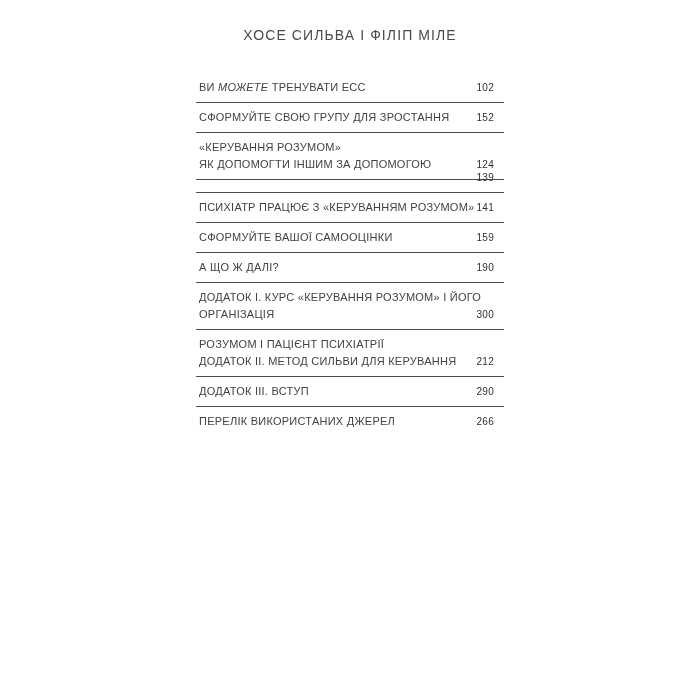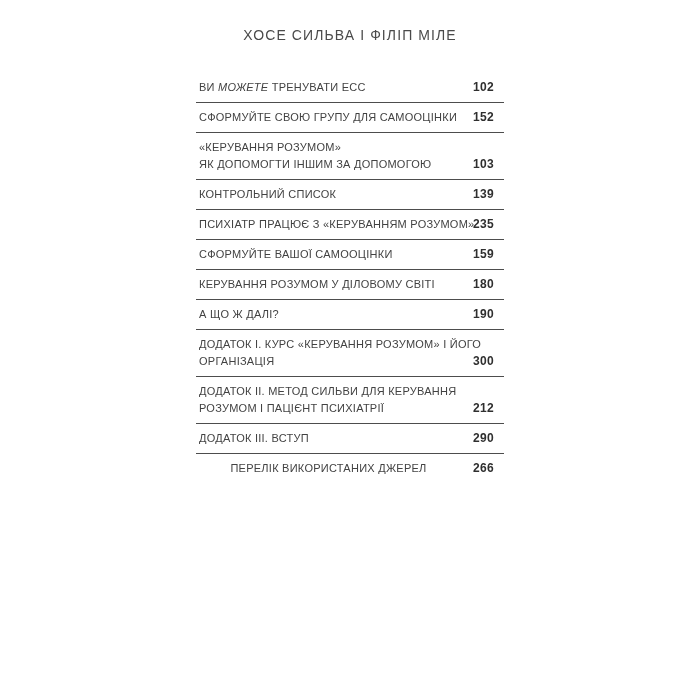--- a/index.html
+++ b/index.html
@@ -32,113 +32,103 @@
     top: 73px;
     width: 308px;
   }
   .toc-row {
     position: relative;
     padding: 6px 10px 6px 3px;
     border-bottom: 1px solid #4d4d4d;
   }
   .toc-row:last-child {
     border-bottom: none;
-    text-align: center;
   }
   .toc-title {
     padding-right: 36px;
   }
   .toc-line {
     font-size: 11px;
     line-height: 17px;
     letter-spacing: 0.25px;
     color: #424242;
     white-space: nowrap;
   }
   .toc-line .it {
     font-style: italic;
   }
   .toc-page {
     position: absolute;
     right: 10px;
     bottom: 6px;
-    font-size: 12px;
+    font-size: 10px;
     line-height: 17px;
-    font-weight: 700;
+    font-weight: 400;
     letter-spacing: 0.3px;
     color: #2f2f2f;
   }
 </style>
 </head>
 <body>
 
 <div class="page">
   <div class="running-header">ХОСЕ СИЛЬВА І ФІЛІП МІЛЕ</div>
 
   <div class="toc">
       <div class="toc-row">
         <div class="toc-title">
           <div class="toc-line"><span>ВИ </span><span class="it">МОЖЕТЕ</span><span> ТРЕНУВАТИ ЕСС</span></div>
         </div>
         <span class="toc-page">102</span>
       </div>
       <div class="toc-row">
         <div class="toc-title">
-          <div class="toc-line"><span>СФОРМУЙТЕ СВОЮ ГРУПУ ДЛЯ САМООЦІНКИ</span></div>
+          <div class="toc-line"><span>СФОРМУЙТЕ СВОЮ ГРУПУ ДЛЯ ЗРОСТАННЯ</span></div>
         </div>
         <span class="toc-page">152</span>
       </div>
       <div class="toc-row">
         <div class="toc-title">
           <div class="toc-line"><span>«КЕРУВАННЯ РОЗУМОМ»</span></div>
           <div class="toc-line"><span>ЯК ДОПОМОГТИ ІНШИМ ЗА ДОПОМОГОЮ</span></div>
         </div>
-        <span class="toc-page">103</span>
+        <span class="toc-page">124</span>
       </div>
       <div class="toc-row">
-        <div class="toc-title">
-          <div class="toc-line"><span>КОНТРОЛЬНИЙ СПИСОК</span></div>
-        </div>
         <span class="toc-page">139</span>
       </div>
       <div class="toc-row">
         <div class="toc-title">
           <div class="toc-line"><span>ПСИХІАТР ПРАЦЮЄ З «КЕРУВАННЯМ РОЗУМОМ»</span></div>
         </div>
-        <span class="toc-page">235</span>
+        <span class="toc-page">141</span>
       </div>
       <div class="toc-row">
         <div class="toc-title">
           <div class="toc-line"><span>СФОРМУЙТЕ ВАШОЇ САМООЦІНКИ</span></div>
         </div>
         <span class="toc-page">159</span>
-      </div>
-      <div class="toc-row">
-        <div class="toc-title">
-          <div class="toc-line"><span>КЕРУВАННЯ РОЗУМОМ У ДІЛОВОМУ СВІТІ</span></div>
-        </div>
-        <span class="toc-page">180</span>
       </div>
       <div class="toc-row">
         <div class="toc-title">
           <div class="toc-line"><span>А ЩО Ж ДАЛІ?</span></div>
         </div>
         <span class="toc-page">190</span>
       </div>
       <div class="toc-row">
         <div class="toc-title">
           <div class="toc-line"><span>ДОДАТОК І. КУРС «КЕРУВАННЯ РОЗУМОМ» І ЙОГО</span></div>
           <div class="toc-line"><span>ОРГАНІЗАЦІЯ</span></div>
         </div>
         <span class="toc-page">300</span>
       </div>
       <div class="toc-row">
         <div class="toc-title">
+          <div class="toc-line"><span>РОЗУМОМ І ПАЦІЄНТ ПСИХІАТРІЇ</span></div>
           <div class="toc-line"><span>ДОДАТОК ІІ. МЕТОД СИЛЬВИ ДЛЯ КЕРУВАННЯ</span></div>
-          <div class="toc-line"><span>РОЗУМОМ І ПАЦІЄНТ ПСИХІАТРІЇ</span></div>
         </div>
         <span class="toc-page">212</span>
       </div>
       <div class="toc-row">
         <div class="toc-title">
           <div class="toc-line"><span>ДОДАТОК ІІІ. ВСТУП</span></div>
         </div>
         <span class="toc-page">290</span>
       </div>
       <div class="toc-row">

